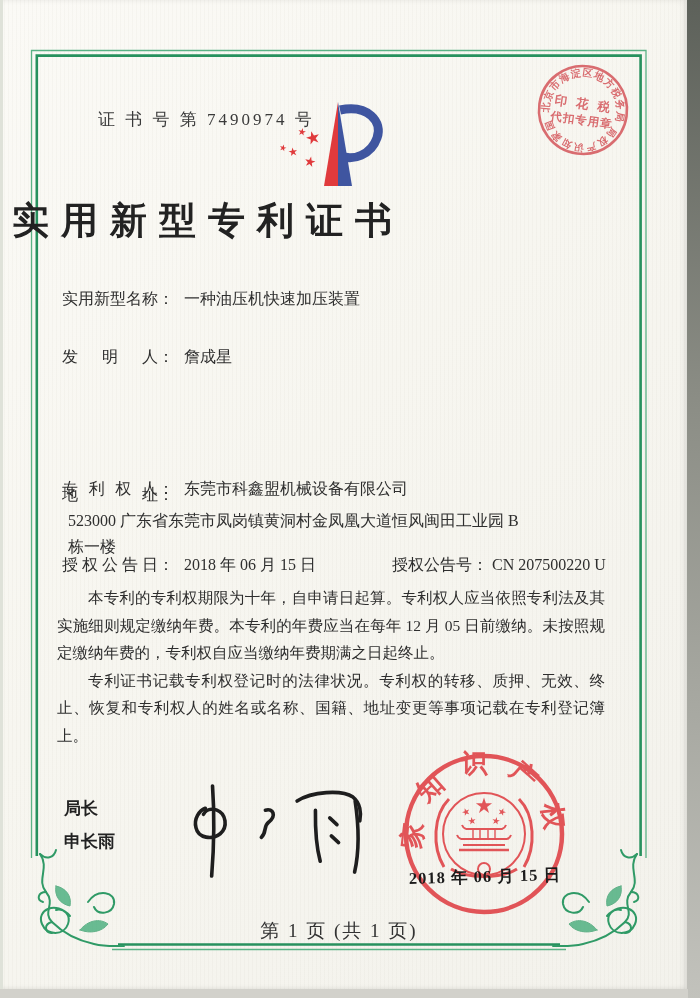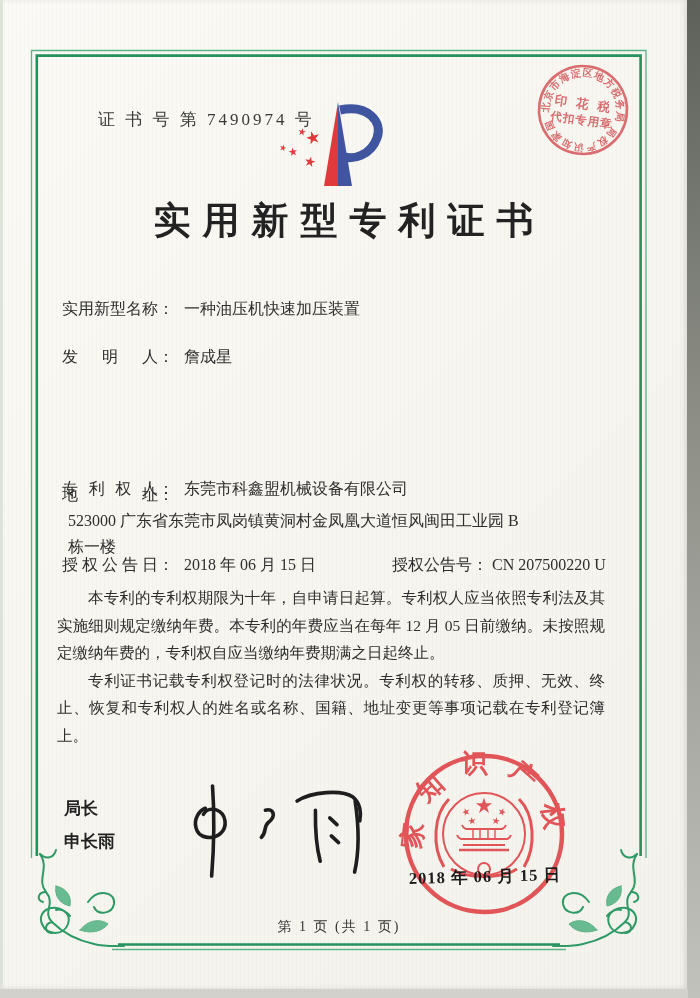--- a/index.html
+++ b/index.html
@@ -11,34 +11,34 @@
       repeating-linear-gradient(90deg, rgba(160,152,130,0.05) 0 1px, rgba(0,0,0,0) 1px 4px),
       linear-gradient(135deg,#fbfaf6 0%,#f7f6f0 45%,#f3f2ec 100%);
     box-shadow:inset -3px 0 6px rgba(0,0,0,0.08), inset 0 -3px 5px rgba(0,0,0,0.06);}
   .edge-right{position:absolute;right:0;top:0;width:13px;height:998px;
     background:linear-gradient(180deg,#5d615a 0%, #8b8d85 40%, #c2c2bc 100%);}
   .edge-bottom{position:absolute;left:0;top:989px;width:688px;height:9px;background:#d2d1cb;}
   .edge-left{position:absolute;left:0;top:0;width:3px;height:991px;background:#dfe2d9;}
 
   .abs{position:absolute;}
   .cert-no{left:62px;top:108px;font-size:17px;color:#3a3a3a;letter-spacing:3px;margin-left:36px;}
-  .title{left:0;width:687px;top:196px;text-align:center;font-size:37px;font-weight:700;
+  .title{left:0;width:687px;top:196px;text-align:left;font-size:37px;font-weight:700;
          color:#222;letter-spacing:12px;text-indent:12px;}
   .row{left:62px;width:560px;font-size:16px;color:#2e2e2e;line-height:26px;}
   .flabel{display:inline-block;width:96px;text-align:justify;text-align-last:justify;vertical-align:top;}
   .colon{display:inline-block;vertical-align:top;}
   .fvalue{display:inline-block;margin-left:6px;vertical-align:top;max-width:445px;}
   .grant-no{position:absolute;left:330px;top:0;white-space:nowrap;}
   .paras{left:57px;top:584px;width:548px;font-size:15.5px;line-height:27.5px;color:#2e2e2e;
          text-align:justify;}
   .paras p{margin:0;text-indent:2em;}
   .signer{left:64px;top:792px;font-size:17px;font-weight:600;color:#222;line-height:33px;}
   .seal-date{left:404px;top:866px;width:162px;text-align:center;font-size:16.5px;font-weight:700;
              color:#1b1b1b;letter-spacing:1px;transform:rotate(-1.5deg);z-index:6;}
-  .footer{left:31px;top:918px;width:616px;text-align:center;font-size:14px;color:#333;letter-spacing:2px;}
+  .footer{left:31px;top:918px;width:616px;text-align:center;font-size:19px;color:#333;letter-spacing:2px;}
   svg{position:absolute;overflow:visible;}
   .svg-stamp-tax{left:508px;top:35px;transform:rotate(8deg);z-index:5;}
   .svg-seal{left:399px;top:749px;z-index:5;opacity:0.93;}
   .svg-sign{left:150px;top:770px;transform:rotate(-2deg);z-index:4;}
   .svg-logo{left:280px;top:100px;}
   .svg-frame{left:0;top:0;}
 </style>
 </head>
 <body>
 
@@ -101,21 +101,21 @@
       <text font-size="9.5" fill="#d4555a" font-weight="bold" letter-spacing="2">
         <textPath href="#taxBottom" startOffset="50%" text-anchor="middle">局权产识知家国</textPath>
       </text>
       <text x="75" y="73" text-anchor="middle" font-size="12.5" font-weight="bold" fill="#d4555a" letter-spacing="3">印 花 税</text>
       <text x="75" y="89" text-anchor="middle" font-size="11.5" font-weight="bold" fill="#d4555a" letter-spacing="1">代扣专用章</text>
     </g>
   </svg>
 
   <div class="abs title">实用新型专利证书</div>
 
-  <div class="abs row" style="top:296px">
+  <div class="abs row" style="top:286px">
     <span class="flabel">实用新型名称</span><span class="colon">：</span>
     <span class="fvalue">一种油压机快速加压装置</span>
   </div>
   <div class="abs row" style="top:344px">
     <span class="flabel">发 明 人</span><span class="colon">：</span>
     <span class="fvalue">詹成星</span>
   </div>
   <div class="abs row" style="top:476px">
     <span class="flabel">专 利 权 人</span><span class="colon">：</span>
     <span class="fvalue">东莞市科鑫盟机械设备有限公司</span>

